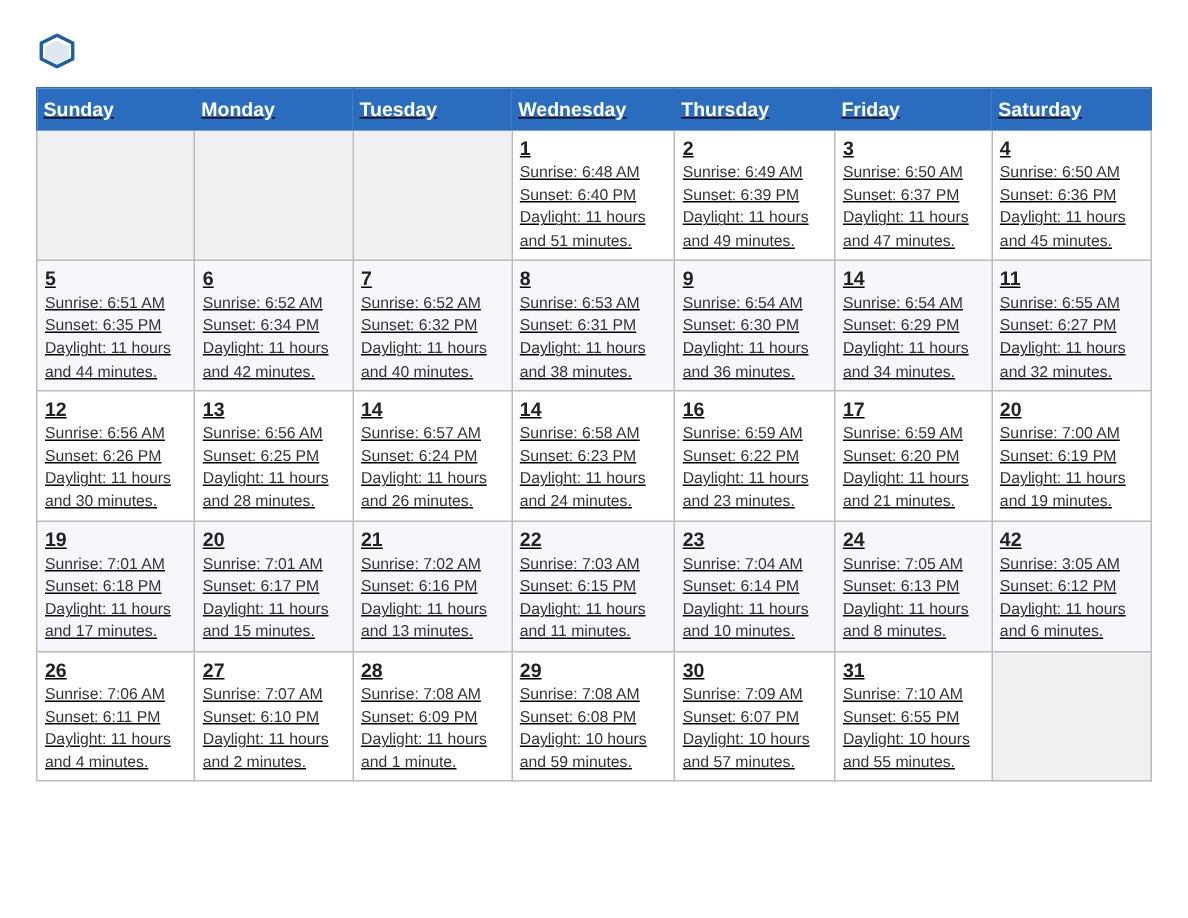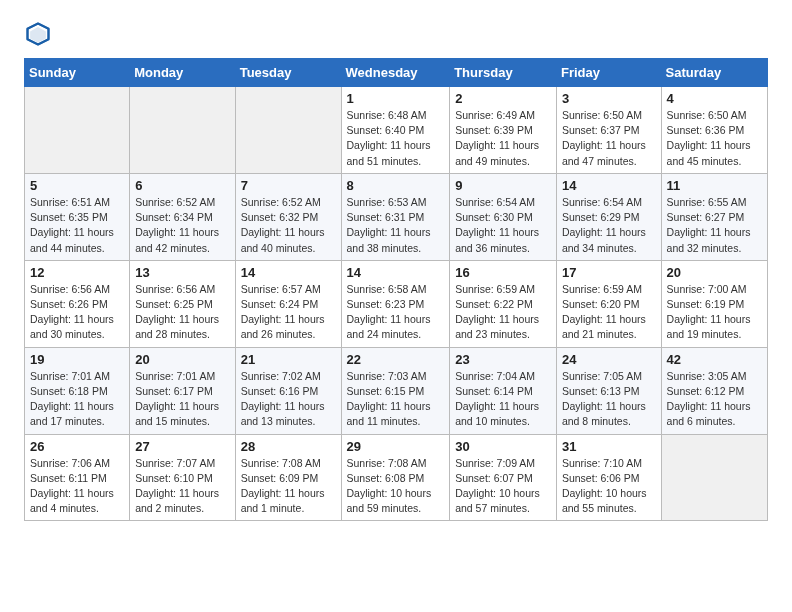--- a/index.html
+++ b/index.html
@@ -7,21 +7,21 @@
     .page { width: 792px; padding: 20px 24px 20px 24px; }
     .header { display: flex; justify-content: space-between; align-items: flex-start; margin-bottom: 10px; }
     .logo { display: flex; align-items: center; gap: 4px; }
     .logo-text { font-size: 18px; font-weight: bold; line-height: 1.1; }
     .logo-general { color: #333; }
     .logo-blue { color: #1a5fa8; }
     .logo-icon { width: 28px; height: 28px; }
     .title-block { text-align: right; }
     .month-title { font-size: 36px; font-weight: bold; color: #222; line-height: 1.1; }
     .location { font-size: 15px; color: #444; margin-top: 2px; }
-    .calendar { width: 100%; border-collapse: collapse; border: 1px solid #bbb; }
+    .calendar { width: 100%; border-collapse: collapse; border: 1px solid #bbb; text-decoration: underline; }
     .calendar th { background: #2a6dbf; color: #fff; font-size: 13px; font-weight: bold; padding: 6px 4px; text-align: left; border: 1px solid #2a6dbf; }
     .calendar td { border: 1px solid #bbb; vertical-align: top; padding: 4px 5px; width: 113px; min-height: 80px; font-size: 11px; color: #333; background: #fff; }
     .calendar tr:nth-child(even) td { background: #f5f7fb; }
     .calendar tr:nth-child(odd) td { background: #fff; }
     .day-num { font-size: 13px; font-weight: bold; color: #222; display: block; margin-bottom: 2px; }
     .day-info { font-size: 10.5px; color: #333; line-height: 1.45; }
     .empty-cell { background: #f0f0f0 !important; }
     .calendar thead tr th { background: #2a6dbf; }
   </style>
 </head>
@@ -281,21 +281,21 @@
           <td>
             <span class="day-num">30</span>
             <div class="day-info">Sunrise: 7:09 AM
 Sunset: 6:07 PM
 Daylight: 10 hours
 and 57 minutes.</div>
           </td>
           <td>
             <span class="day-num">31</span>
             <div class="day-info">Sunrise: 7:10 AM
-Sunset: 6:06 PM
+Sunset: 6:55 PM
 Daylight: 10 hours
 and 55 minutes.</div>
           </td>
           <td class="empty-cell"></td>
         </tr>
       </tbody>
   </table>
 </div>
 
 </body></html>

